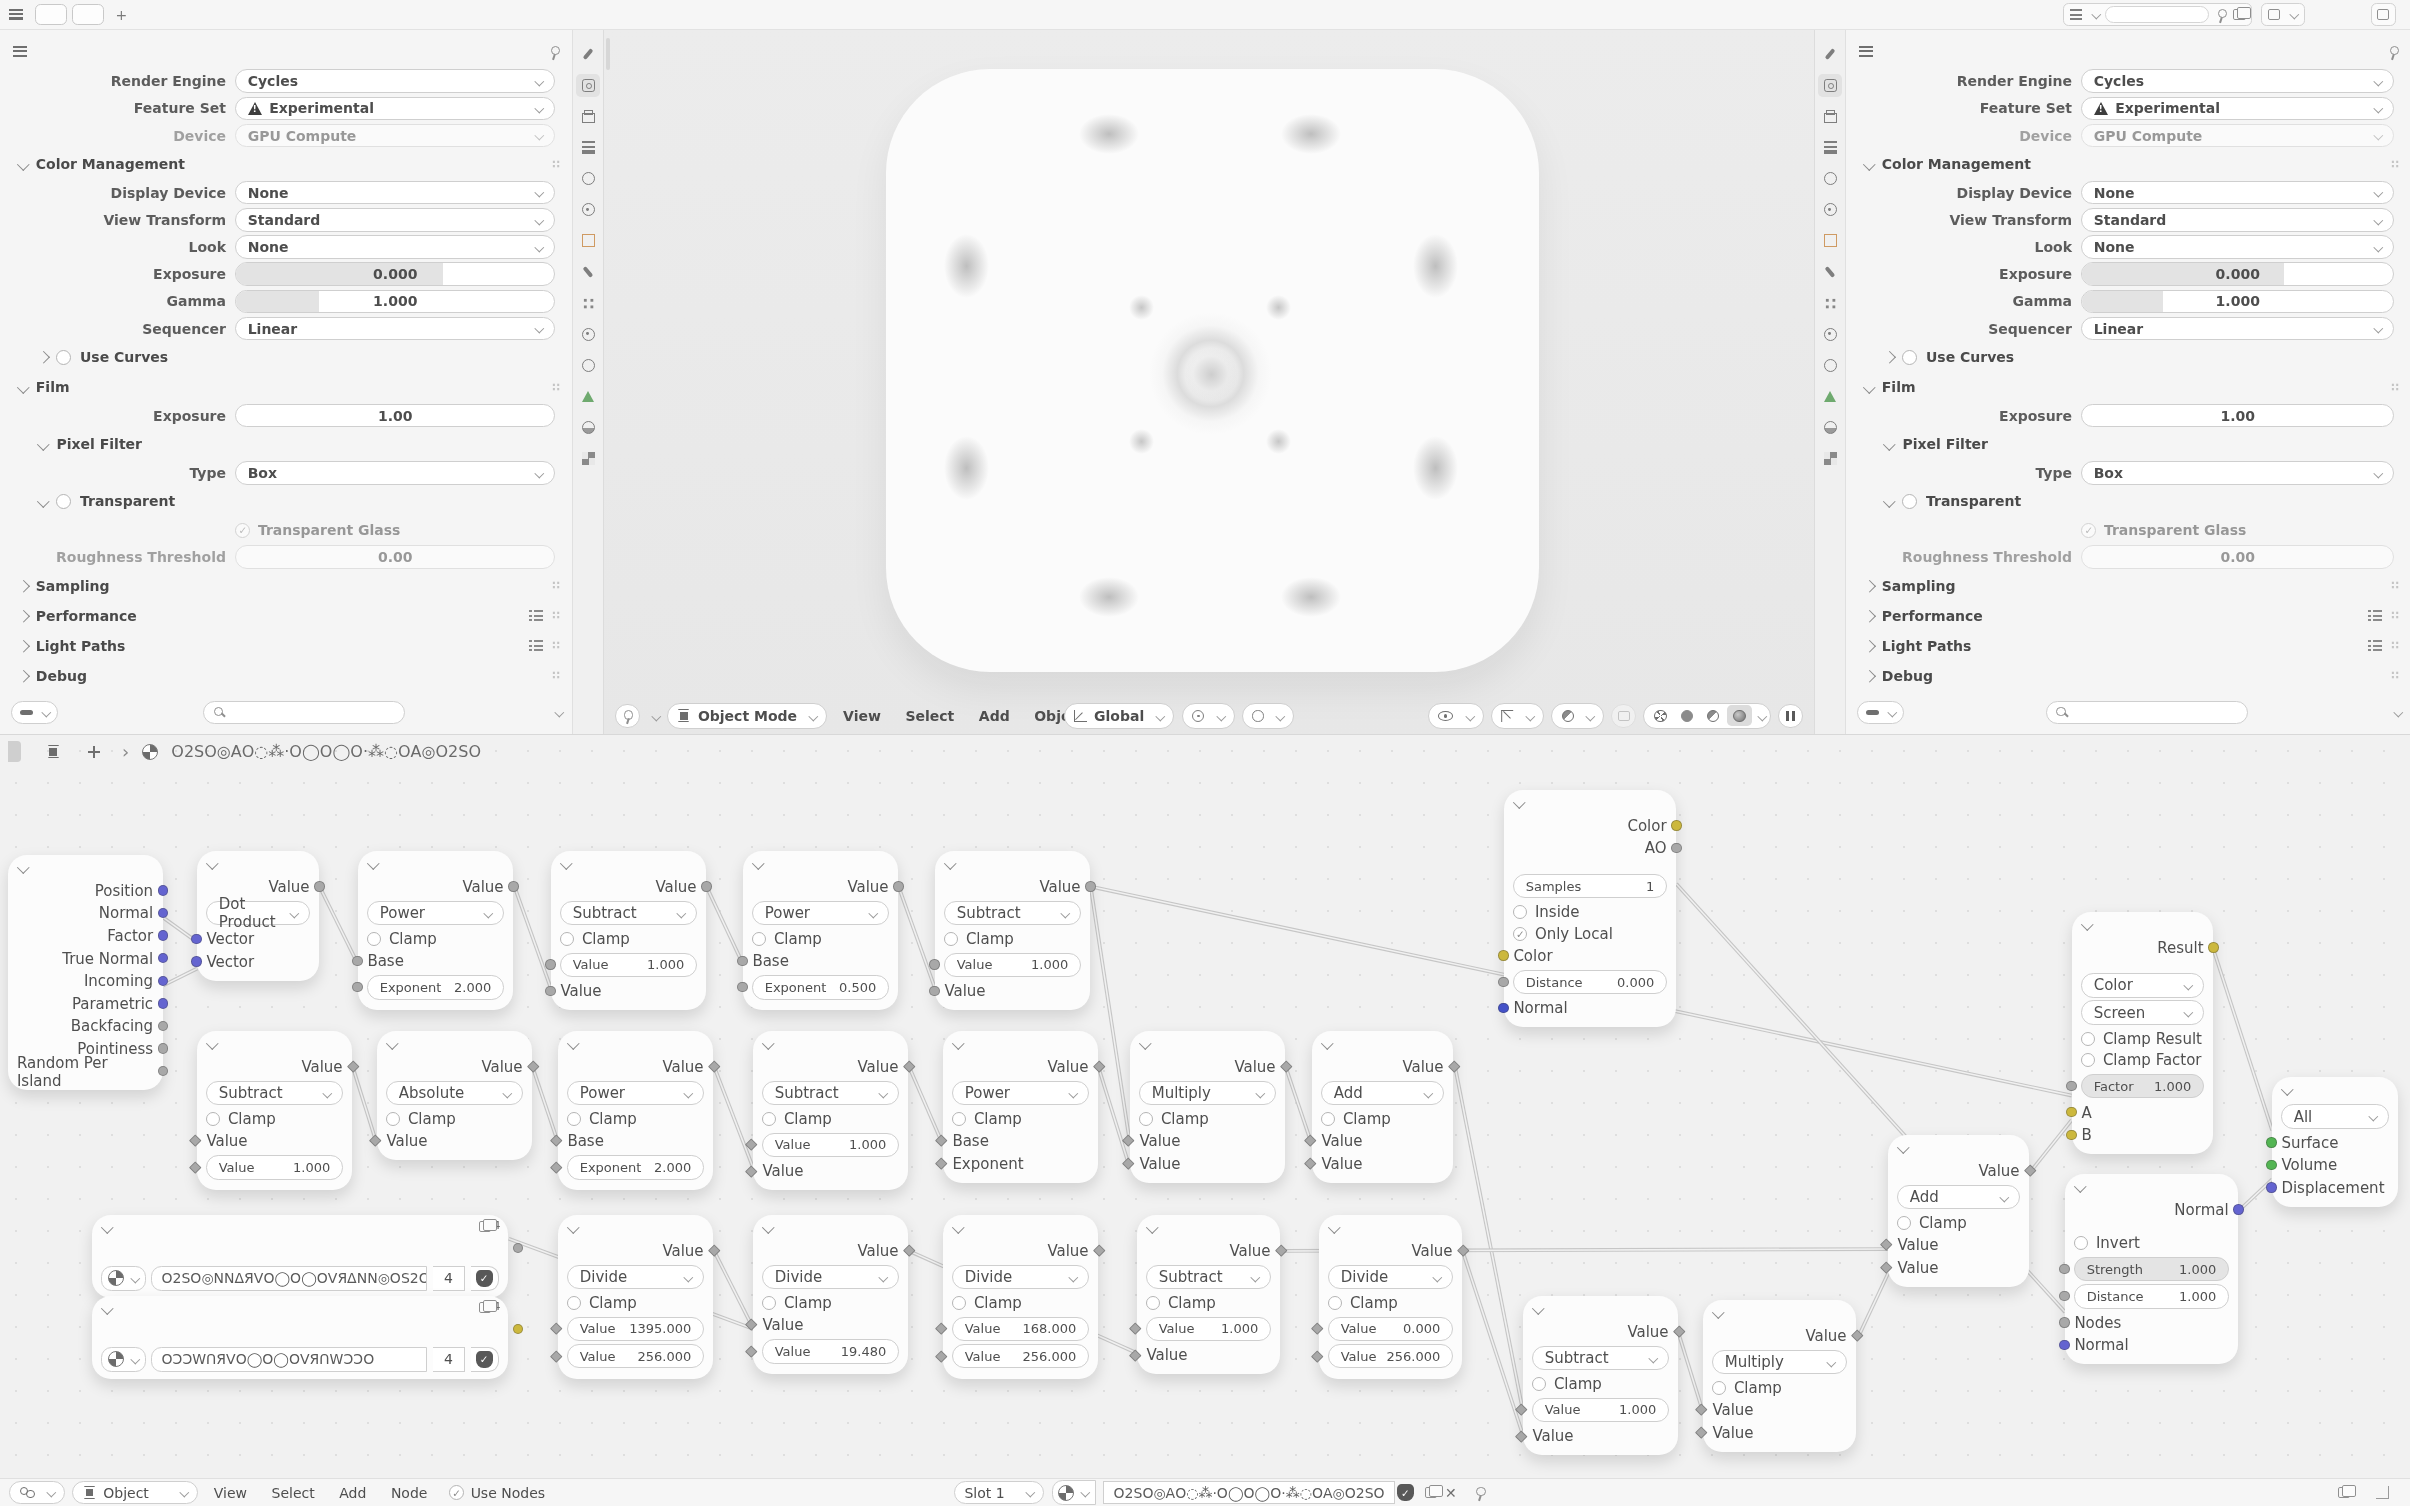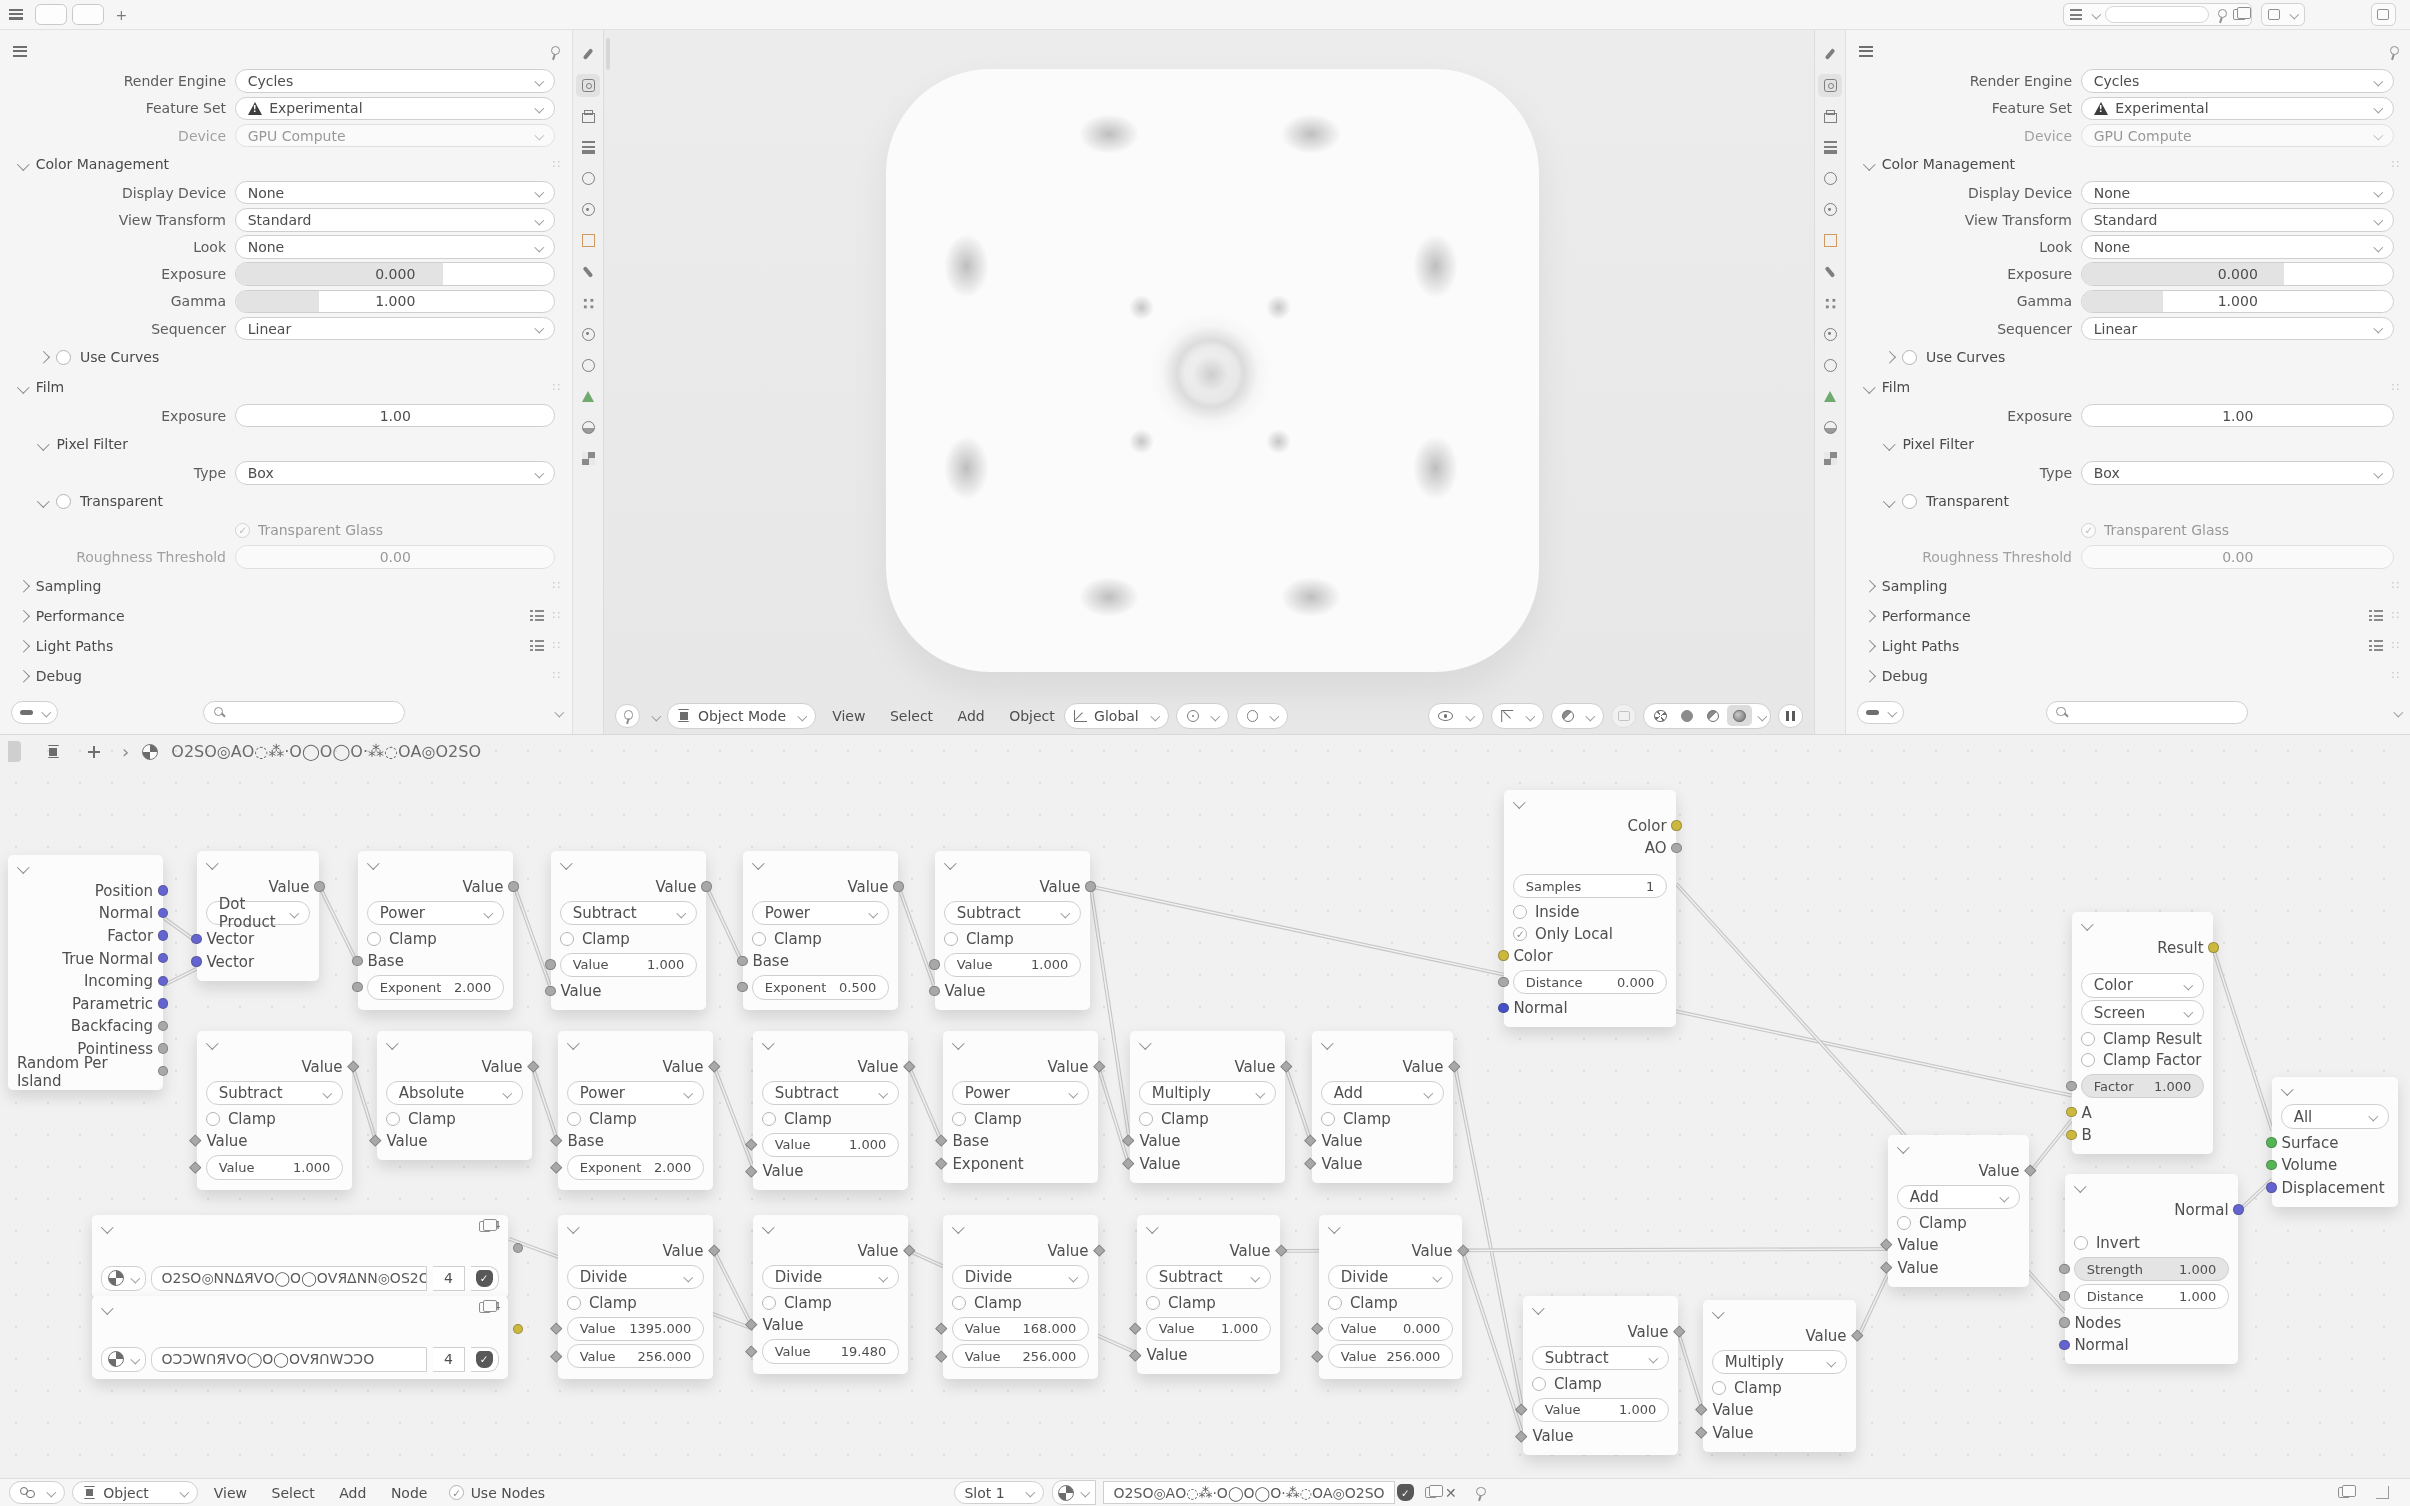--- a/index.html
+++ b/index.html
@@ -33,21 +33,21 @@
   
   #topbar{position:absolute;left:0;top:0;width:2411px;height:30px;background:#f6f6f6;border-bottom:0.9px solid #e2e2e2;display:flex;align-items:center;padding:0 9.4px;}
   .wtab{width:32px;height:21px;border:0.9px solid #c9c9c9;border-radius:5.6px;background:#fdfdfd;margin-right:5.6px;}
   .plusbtn{font-size:14px;color:#7a7a7a;padding:0 5.6px;}
   .tb-group{display:flex;align-items:center;border:0.9px solid #d2d2d2;border-radius:5.6px;background:#fbfbfb;height:22.6px;padding:0 5.6px;gap:5.6px;margin-left:9.4px;}
   .tb-input{width:104px;height:17px;border:0.9px solid #d5d5d5;border-radius:8.5px;background:#fff;}
   .sqico{width:12.2px;height:10.4px;border:1.3px solid #8f8f8f;border-radius:1.9px;position:relative;}
   .sqico.dbl::after{content:"";position:absolute;left:2.8px;top:-3.8px;width:12.2px;height:10.4px;border:1.3px solid #8f8f8f;border-radius:1.9px;background:#fbfbfb;}
 
   
-  #workspace{position:absolute;left:0;top:30px;width:2411px;height:704px;display:flex;}
+  #workspace{position:absolute;left:0;top:30px;width:2411px;height:704px;display:flex;font-weight:bold;}
   .props-panel{width:603px;height:704px;background:#f5f5f5;display:flex;}
   .props-panel.right{width:596px;}
   .props-panel .content{flex:1;display:flex;flex-direction:column;padding:5.6px 7.5px 5.6px 9.4px;min-width:0;}
   .tabstrip{width:31px;background:#f0f0f0;display:flex;flex-direction:column;align-items:center;padding-top:13px;gap:8.5px;flex:0 0 auto;}
   .props-panel.left .tabstrip{border-left:0.9px solid #e0e0e0;}
   .props-panel.right .tabstrip{border-right:0.9px solid #e0e0e0;}
   .tab{width:24.5px;height:22.6px;border-radius:4.7px;display:flex;align-items:center;justify-content:center;}
   .tab.active{background:#e2e2e2;}
   .ti{width:13px;height:13px;border:1.4px solid #7e7e7e;}
   .ti.ci{border-radius:50%;}
@@ -111,21 +111,21 @@
   
   #nodeeditor{position:absolute;left:0;top:734px;width:2411px;height:772px;background:#f1f1f1;background-image:radial-gradient(#dedede 1.2px,transparent 1.3px);background-size:32px 32px;overflow:hidden;border-top:0.9px solid #d8d8d8;}
   #ne-breadcrumb{position:absolute;left:0;top:5.6px;height:22.6px;display:flex;align-items:center;gap:13px;padding-left:7.5px;font-size:16px;color:#6a6a6a;}
   .graytab{width:13px;height:21px;background:#cfcfcf;border-radius:0 3.8px 3.8px 0;}
   .plusic{position:relative;width:12.2px;height:12.2px;}
   .plusic::before{content:"";position:absolute;left:5.2px;top:0;width:1.9px;height:12.2px;background:#6f6f6f;}
   .plusic::after{content:"";position:absolute;left:0;top:5.2px;width:12.2px;height:1.9px;background:#6f6f6f;}
 
   #wires{position:absolute;left:0;top:0;width:2411px;height:772px;pointer-events:none;}
 
-  .node{position:absolute;background:#fcfcfc;border-radius:5px;box-shadow:0 6.6px 15px rgba(0,0,0,.13);padding:0 9.4px 7.5px 9.4px;font-size:15px;color:#4f4f4f;}
+  .node{position:absolute;background:#fcfcfc;border-radius:19px;box-shadow:0 6.6px 15px rgba(0,0,0,.13);padding:0 9.4px 7.5px 9.4px;font-size:15px;color:#4f4f4f;}
   .nhead{height:24.5px;display:flex;align-items:center;}
   .nrow{position:relative;display:flex;align-items:center;}
   .r-out{height:22.6px;justify-content:flex-end;}
   .r-in{height:22.6px;}
   .r-sp{height:11.3px;}
   .r-drop{height:24.5px;margin:2.8px 0;}
   .r-drop .pill{flex:1;height:24.5px;justify-content:space-between;font-size:15px;}
   .r-check{height:21.7px;gap:7.5px;}
   .r-check .ckc{width:14px;height:14px;}
   .r-field{height:24.5px;margin:2.8px 0;}

